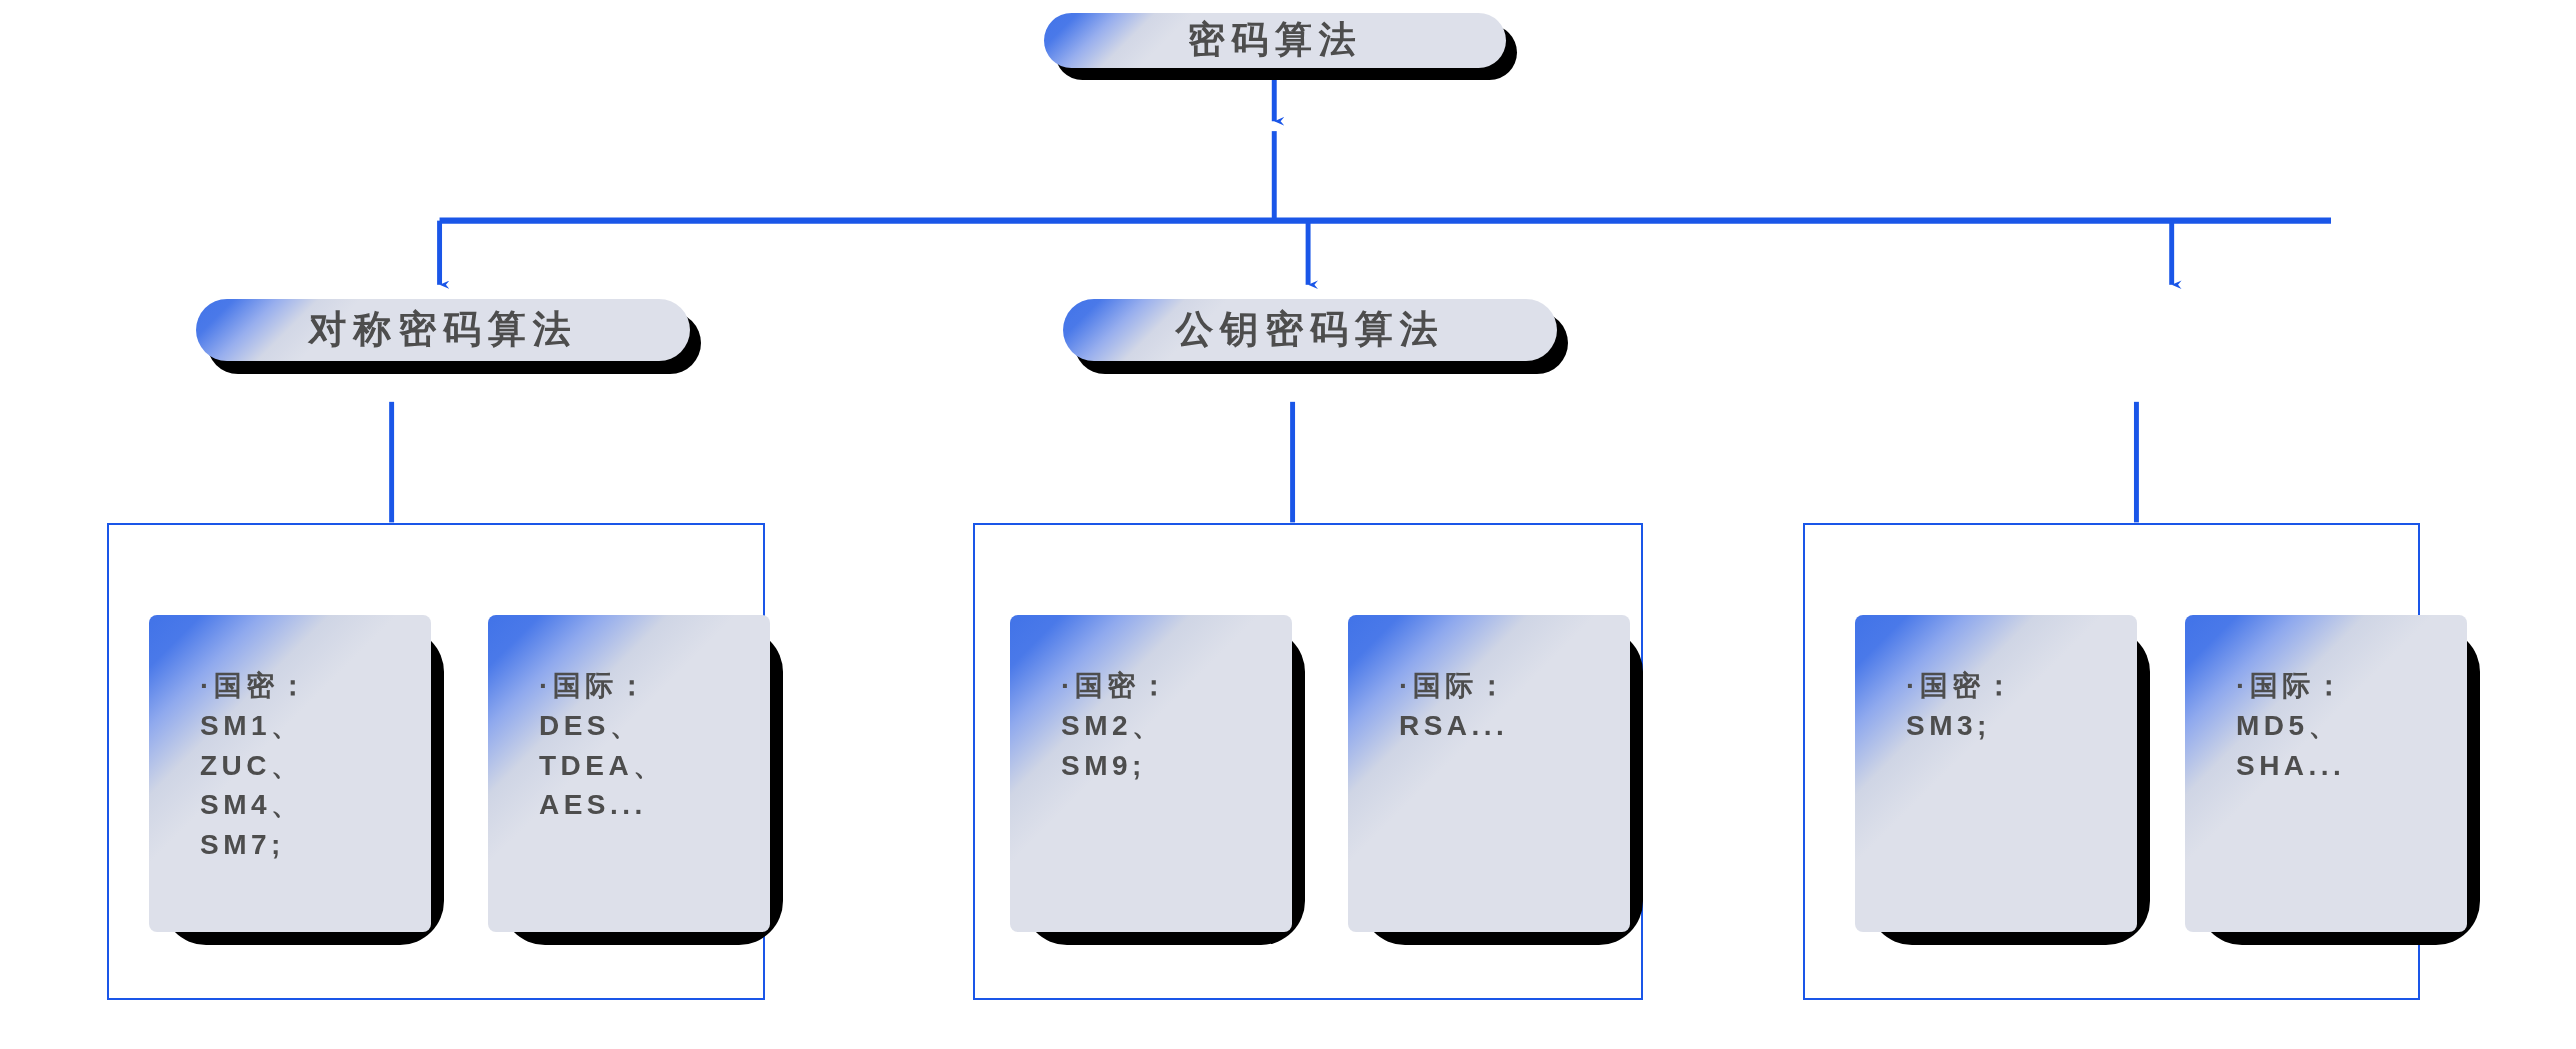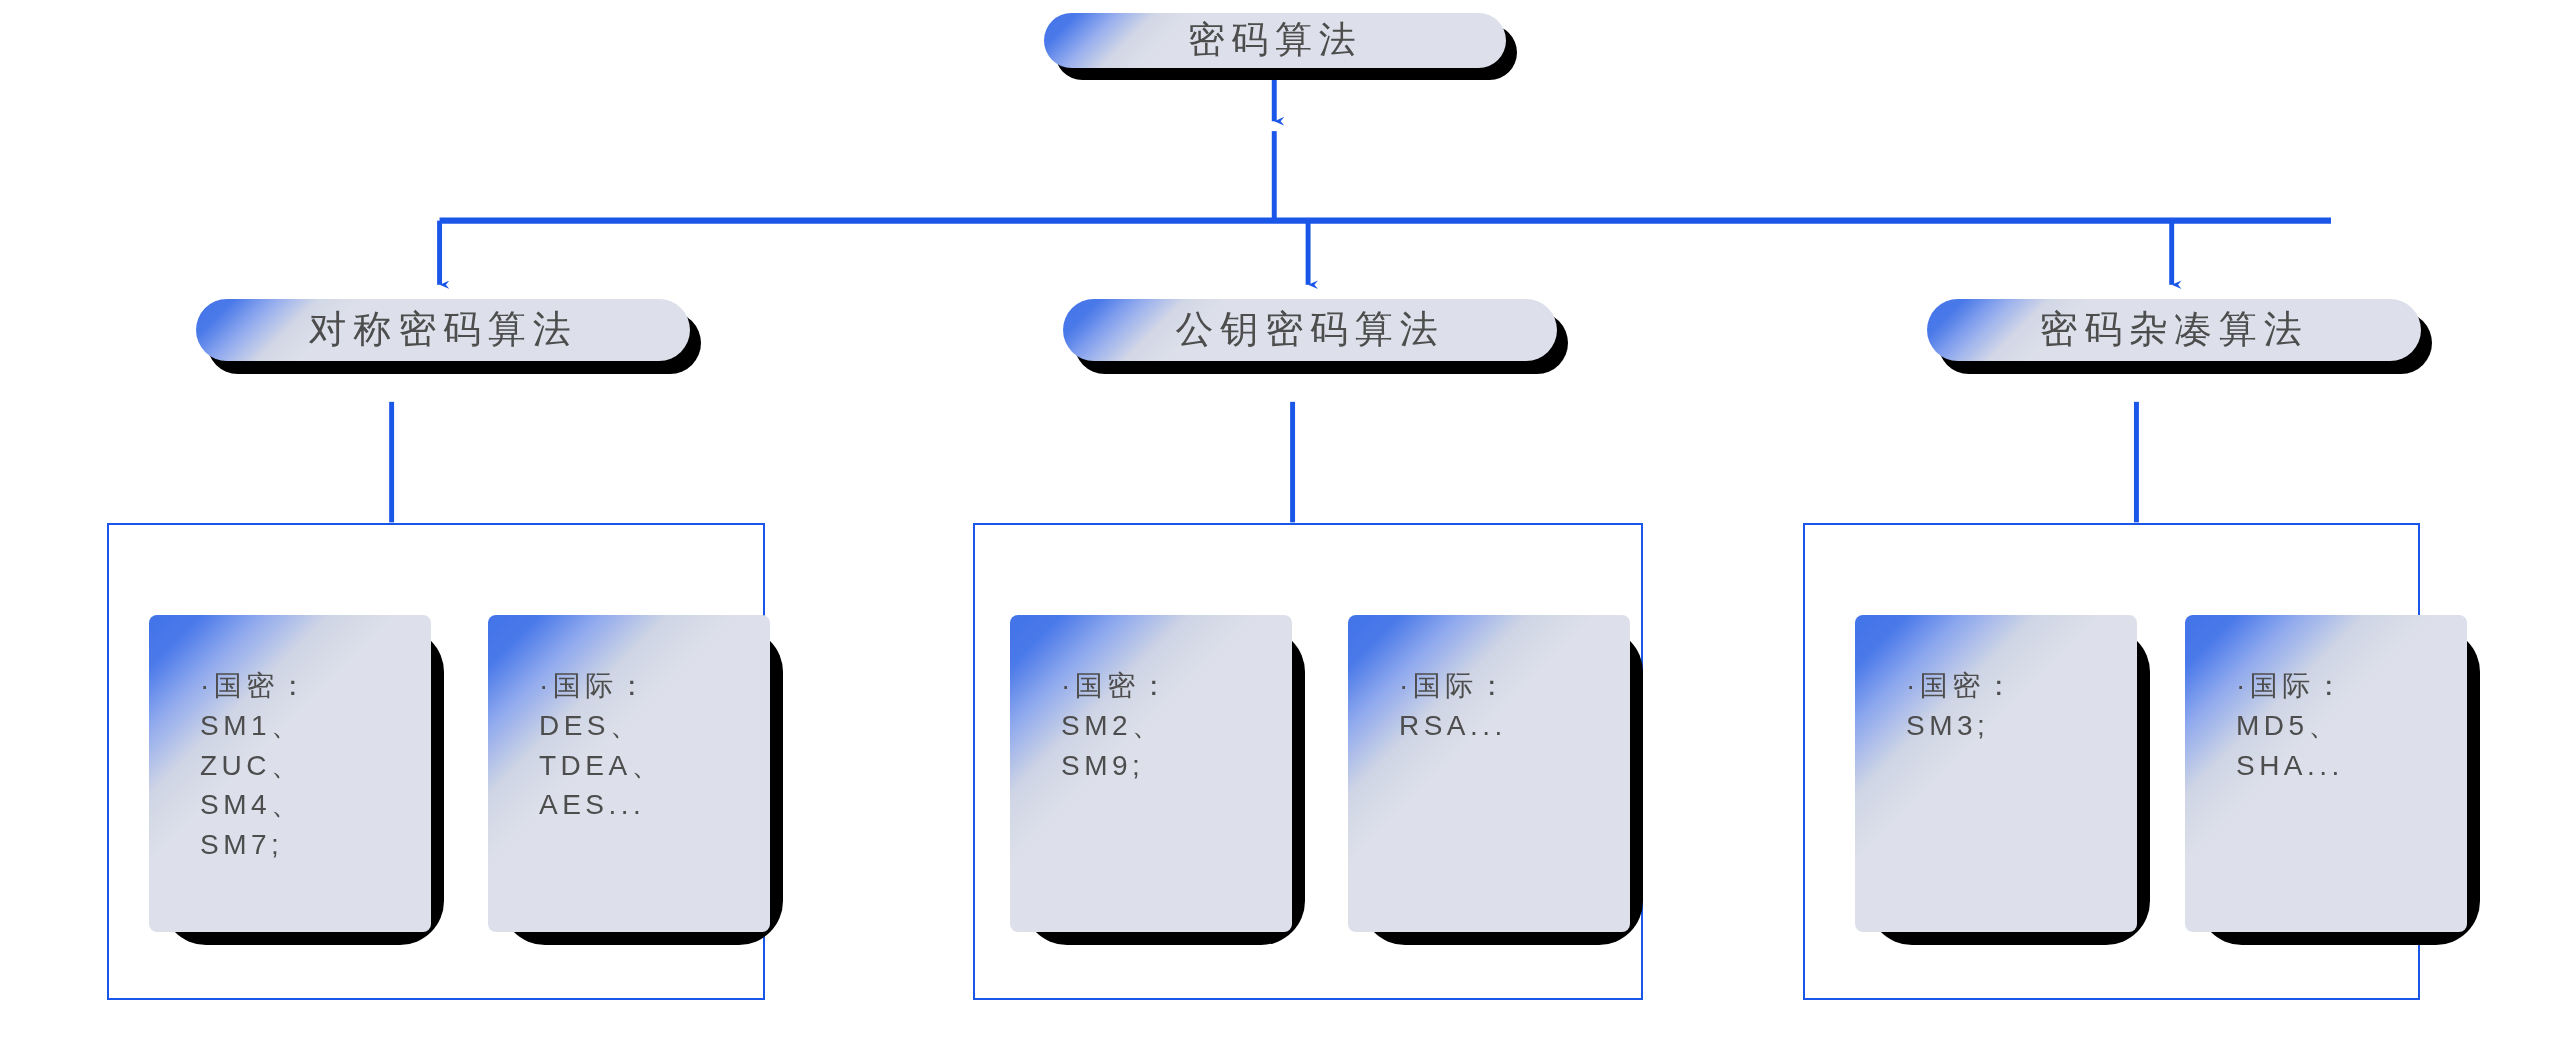--- a/index.html
+++ b/index.html
@@ -1,21 +1,21 @@
 <!DOCTYPE html>
 <html style="font-size:11.3px"><head>
 <meta charset="utf-8">
 <title>密码算法</title>
 <style>
   html,body{margin:0;padding:0;background:#ffffff;}
   body{
     font-family:"Liberation Sans","DejaVu Sans",sans-serif;
     width:2576px;height:1049px;overflow:hidden;
   }
-  #canvas{position:relative;width:2084px;height:1049px;background:#fff;}
+  #canvas{position:relative;width:2084px;height:1049px;background:#fff;font-weight:bold;}
 
   
   #wires{position:absolute;left:0;top:0;width:2576px;height:1049px;}
 
   
   .group-box{
     position:absolute;
     border:2.8px solid #1a56e8;
     background:transparent;
     box-sizing:border-box;
@@ -140,26 +140,20 @@
     </div>
   </div>
 
   <div class="node l2" id="l2-0">
     <div class="shadow"></div>
     <div class="face">
       <span class="label">对称密码算法</span>
     </div>
   </div>
 
-  <div class="node l2" id="l2-2">
-    <div class="shadow"></div>
-    <div class="face">
-      <span class="label">密码杂凑算法</span>
-    </div>
-  </div>
 
   <div class="node leaf" style="left:149px;">
     <div class="shadow"></div>
     <div class="face">
       <span class="label">·国密：
 SM1、
 ZUC、
 SM4、
 SM7;</span>
     </div>

